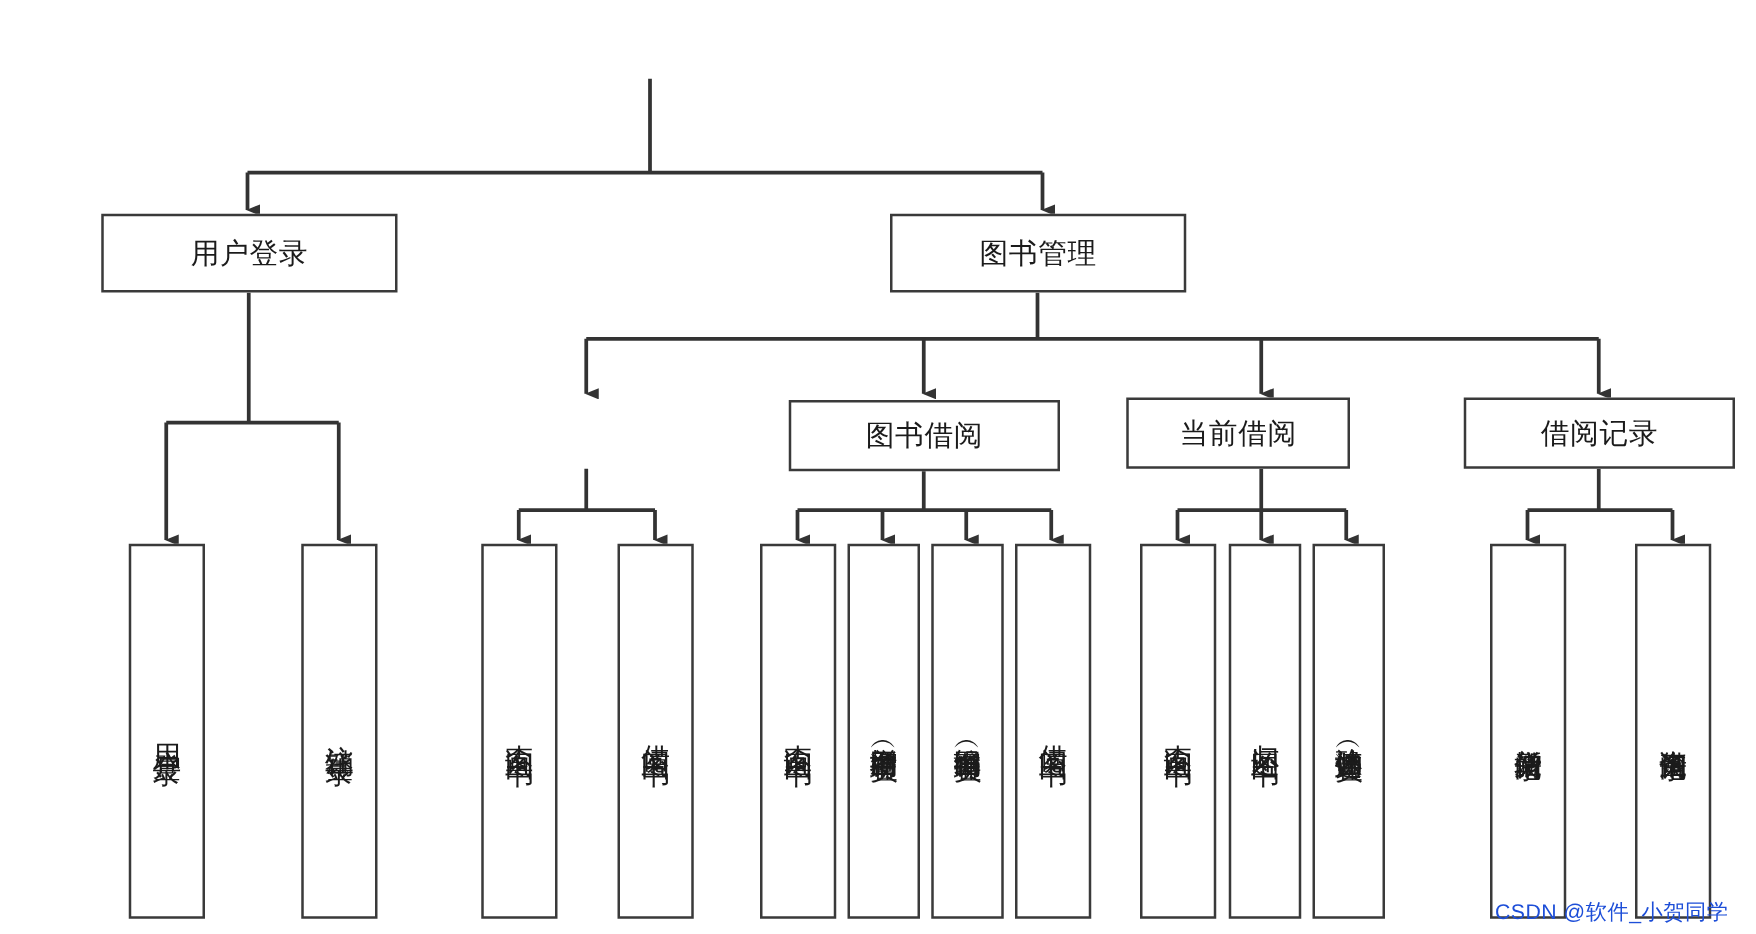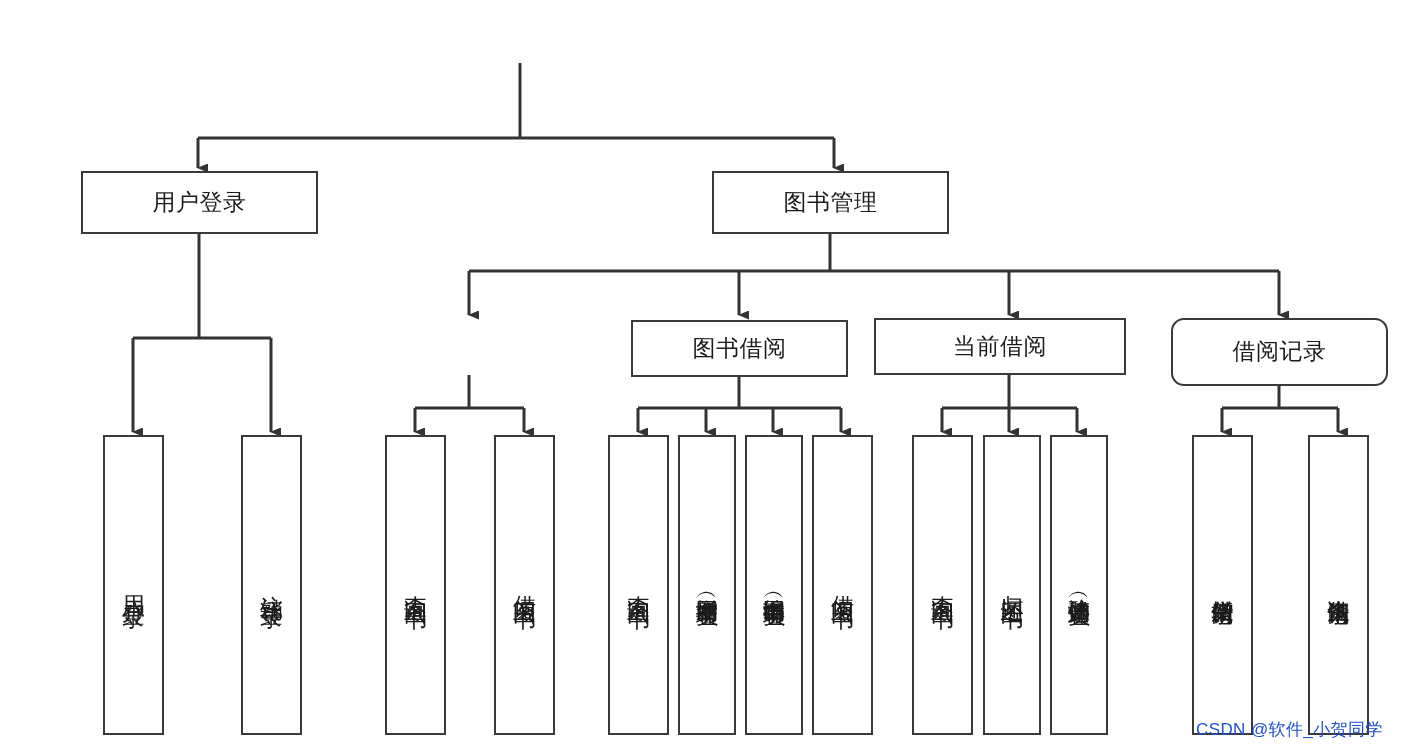--- a/index.html
+++ b/index.html
@@ -135,24 +135,24 @@
   <div class="node horiz" style="left:81px; top:171px; width:237px; height:63px;">
     <span class="node-label">用户登录</span>
   </div>
   <div class="node horiz" style="left:712px; top:171px; width:237px; height:63px;">
     <span class="node-label">图书管理</span>
   </div>
 
   <div class="node horiz" style="left:631px; top:300px; width:217px; height:57px;margin-top:20px;">
     <span class="node-label">图书借阅</span>
   </div>
-  <div class="node horiz" style="left:874px; top:318px; width:252px; height:57px;">
+  <div class="node horiz" style="left:901px; top:318px; width:179px; height:57px;">
     <span class="node-label">当前借阅</span>
   </div>
-  <div class="node horiz" style="left:1171px; top:318px; width:217px; height:68px;border-radius:13px;">
+  <div class="node horiz" style="left:1171px; top:318px; width:217px; height:57px;">
     <span class="node-label">借阅记录</span>
   </div>
 
   <div class="node vert" style="left:103px; top:435px; width:61px; height:300px;">
     <span class="node-label">用户登录</span>
   </div>
   <div class="node vert" style="left:241px; top:435px; width:61px; height:300px;">
     <span class="node-label">注销登录</span>
   </div>
 

